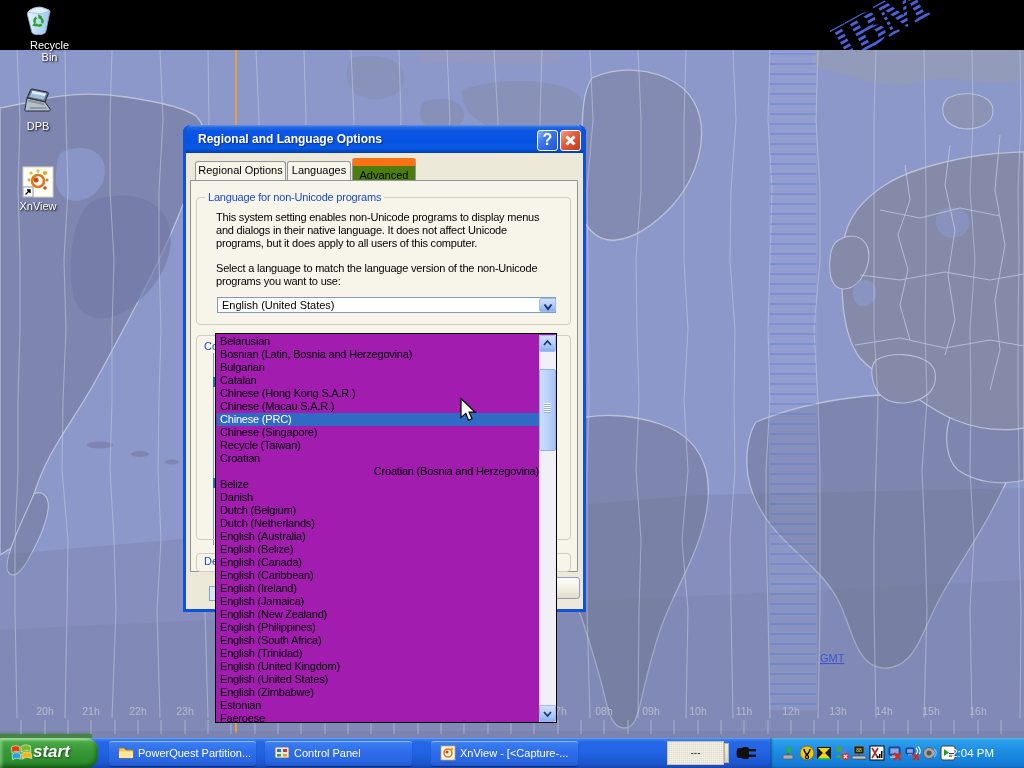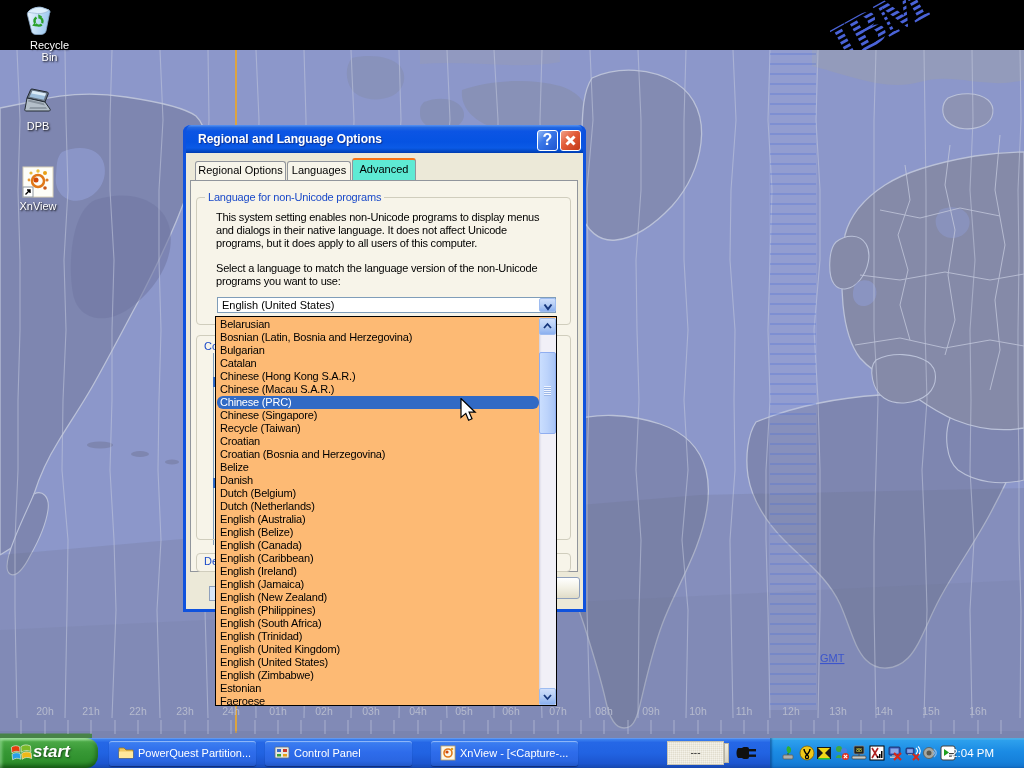--- a/index.html
+++ b/index.html
@@ -39,21 +39,21 @@
        color:#1a49c8;font-size:11px;letter-spacing:-0.2px;}
   .bodytext{font-size:11px;color:#000;line-height:13px;letter-spacing:-0.2px;}
   
   #combo{left:34px;top:172px;width:339px;height:16px;background:#fff;
        border:1px solid #7f9db9;box-sizing:border-box;}
   #combotext{left:4px;top:1px;font-size:11px;}
   #combobtn{left:321px;top:0px;width:17px;height:14px;
        background:linear-gradient(180deg,#cfdffc 0%,#b6cef5 50%,#8bb0ef 100%);
        border:1px solid #9ebcf0;border-radius:2px;box-sizing:border-box;}
   
-  #list{left:215px;top:316px;width:342px;height:390px;background:#fdba74;
+  #list{left:215px;top:333px;width:342px;height:390px;background:#a21caf;
        border:1px solid #000;box-sizing:border-box;font-size:11px;}
   .row{position:absolute;left:1px;width:319px;height:13px;line-height:13px;
        padding-left:3px;white-space:nowrap;letter-spacing:-0.2px;}
   .rowsel{background:#316ac5;color:#fff;}
   .sbbtn{left:0;width:17px;height:17px;border-radius:2px;
       background:linear-gradient(180deg,#cfdffc 0%,#b6cef5 50%,#8bb0ef 100%);
       border:1px solid #9ebcf0;box-sizing:border-box;}
   #sbthumb{left:0;top:34px;width:17px;height:82px;border-radius:2px;
       background:linear-gradient(90deg,#cadefe 0%,#bcd3fb 50%,#a8c4f5 100%);
       border:1px solid #90aef0;box-sizing:border-box;}
@@ -382,22 +382,22 @@
     <div id="titlebar" class="abs"></div>
     <div id="title" class="abs">Regional and Language Options</div>
     <div id="helpbtn" class="abs capbtn">?</div>
     <div id="closebtn" class="abs capbtn"><svg width="19" height="19" viewBox="0 0 19 19">
           <path d="M5.5,5.5 L13.5,13.5 M13.5,5.5 L5.5,13.5" stroke="#fff" stroke-width="3"></path>
         </svg></div>
     <div id="dlgborder" class="abs"></div>
     <div id="tabpage" class="abs"></div>
     <div class="abs tab" style="left:12px;width:91px;">Regional Options</div>
     <div class="abs tab" style="left:104px;width:64px;">Languages</div>
-    <div class="abs tab" style="left:169px;top:33px;height:22px;width:64px;background:#5eead4;
-         border-top:2px solid #f97316;z-index:3;line-height:19px;">Advanced</div>
+    <div class="abs tab" style="left:169px;top:33px;height:22px;width:64px;background:#4d7c0f;
+         border-top:8px solid #f97316;z-index:3;line-height:19px;">Advanced</div>
     <div id="grp1" class="abs">
         <span>Language for non-Unicode programs</span>
       </div>
     <div class="abs bodytext" style="left:33px;top:86px;">
       This system setting enables non-Unicode programs to display menus<br>
       and dialogs in their native language. It does not affect Unicode<br>
       programs, but it does apply to all users of this computer.</div>
     <div class="abs bodytext" style="left:33px;top:137px;">
       Select a language to match the language version of the non-Unicode<br>
       programs you want to use:</div>
@@ -423,25 +423,25 @@
         border:1px solid #8fa0bc;box-sizing:border-box;"></div>
   </div>
 
   <div id="list" class="abs">
     <div class="row" style="top:1px;">Belarusian</div>
     <div class="row" style="top:14px;">Bosnian (Latin, Bosnia and Herzegovina)</div>
     <div class="row" style="top:27px;">Bulgarian</div>
     <div class="row" style="top:40px;">Catalan</div>
     <div class="row" style="top:53px;">Chinese (Hong Kong S.A.R.)</div>
     <div class="row" style="top:66px;">Chinese (Macau S.A.R.)</div>
-    <div class="row rowsel" style="top:79px;border-radius:6px;">Chinese (PRC)</div>
+    <div class="row rowsel" style="top:79px;">Chinese (PRC)</div>
     <div class="row" style="top:92px;">Chinese (Singapore)</div>
     <div class="row" style="top:105px;">Recycle (Taiwan)</div>
     <div class="row" style="top:118px;">Croatian</div>
-    <div class="row" style="top:131px;">Croatian (Bosnia and Herzegovina)</div>
+    <div class="row" style="top:131px;text-align:right;">Croatian (Bosnia and Herzegovina)</div>
     <div class="row" style="top:144px;">Belize</div>
     <div class="row" style="top:157px;">Danish</div>
     <div class="row" style="top:170px;">Dutch (Belgium)</div>
     <div class="row" style="top:183px;">Dutch (Netherlands)</div>
     <div class="row" style="top:196px;">English (Australia)</div>
     <div class="row" style="top:209px;">English (Belize)</div>
     <div class="row" style="top:222px;">English (Canada)</div>
     <div class="row" style="top:235px;">English (Caribbean)</div>
     <div class="row" style="top:248px;">English (Ireland)</div>
     <div class="row" style="top:261px;">English (Jamaica)</div>

